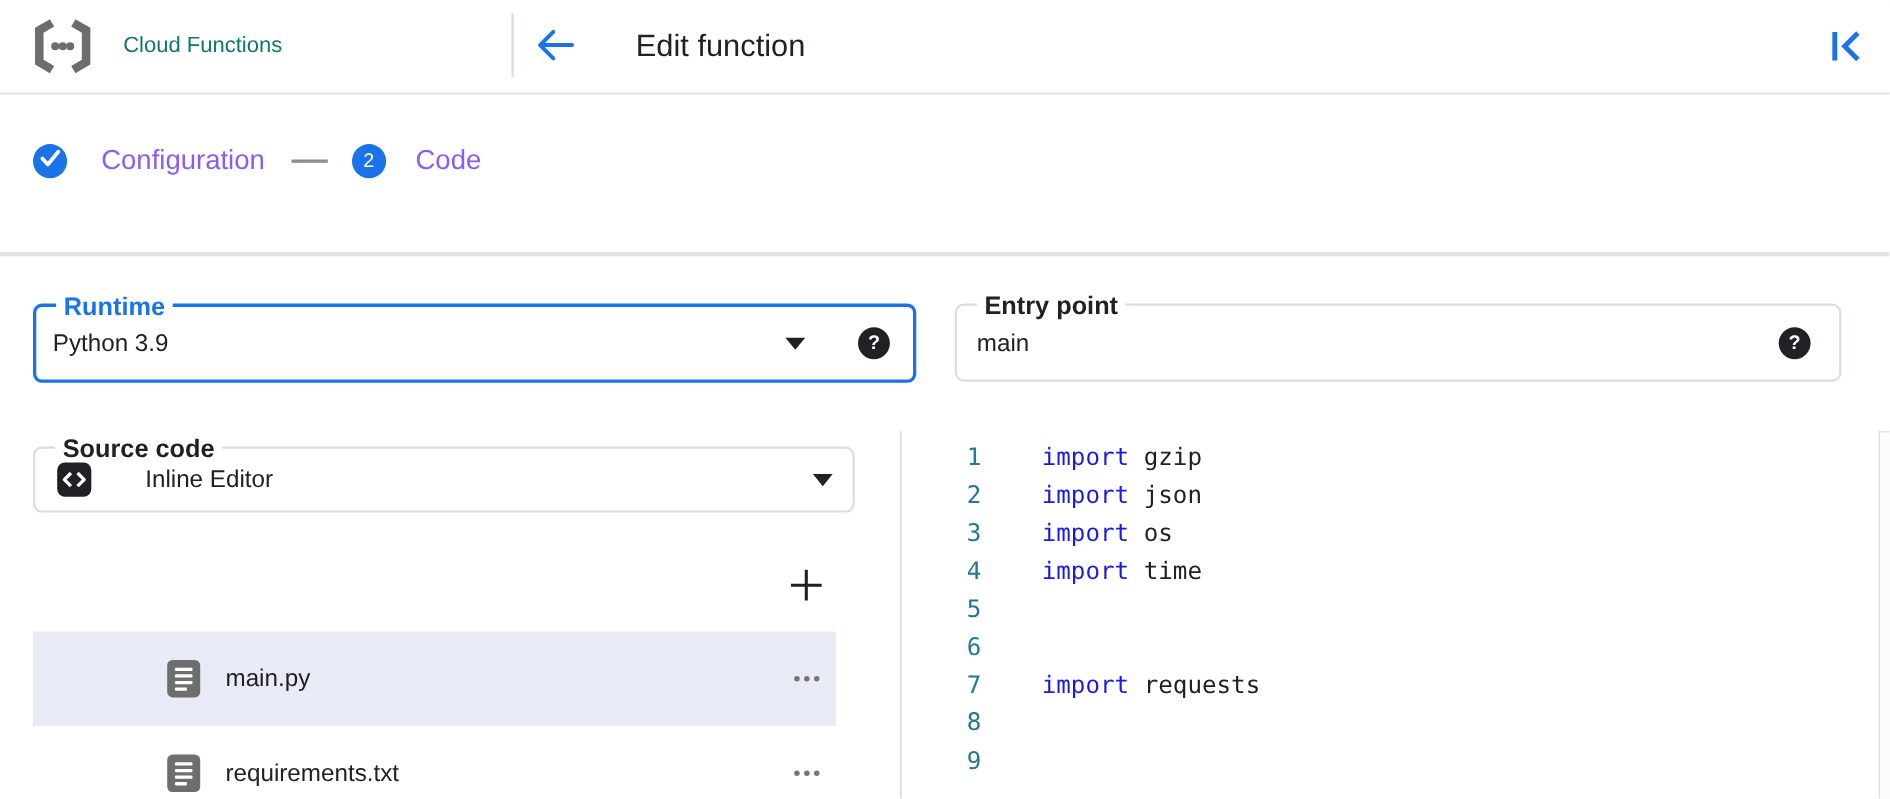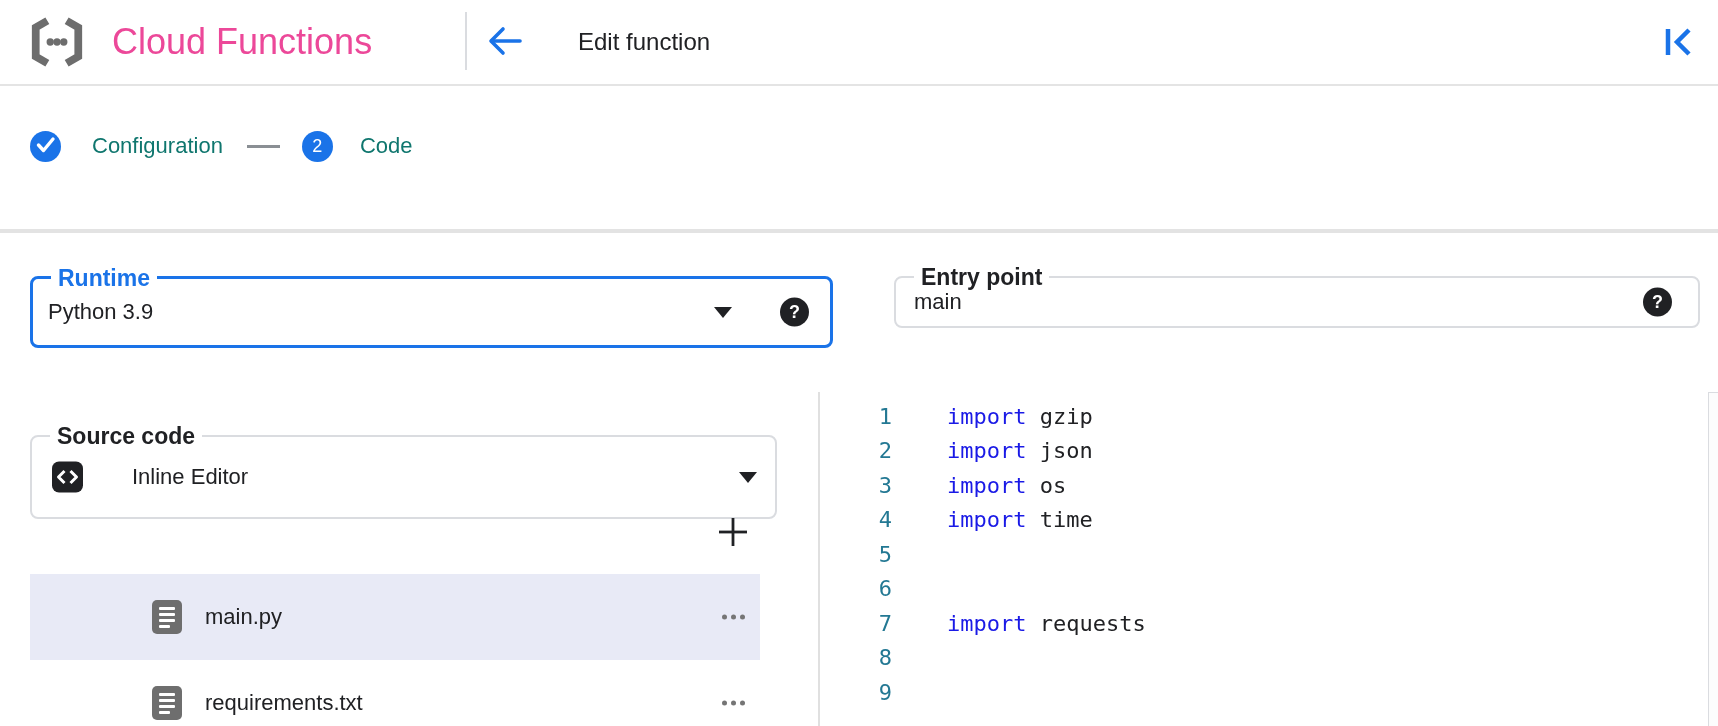--- a/index.html
+++ b/index.html
@@ -6,52 +6,52 @@
   html,body { background:#fff; }
   body { font-family:"Liberation Sans", sans-serif; color:#202124; }
   .screen { position:relative; width:1718px; height:726px; background:#fff; overflow:hidden; }
 
   
   .top-strip { position:absolute; left:0; top:0; width:1718px; height:5px; background:#ededed; }
 
   
   .app-header { position:absolute; left:0; top:0; width:1718px; height:86px; background:#fff; border-bottom:2px solid #e4e4e4; }
   .logo { position:absolute; left:28px; top:50%; transform:translateY(-50%); width:58px; height:50px; }
-  .product-name { position:absolute; left:112px; top:50%; transform:translateY(-50%); font-size:36px; color:#ec4899; white-space:nowrap; }
+  .product-name { position:absolute; left:112px; top:50%; transform:translateY(-50%); font-size:20px; color:#0f766e; white-space:nowrap; }
   .header-vdiv { position:absolute; left:465px; top:12px; height:58px; width:2px; background:#dadce0; }
   .back-btn { position:absolute; left:484px; top:50%; transform:translateY(-50%); width:40px; height:34px; background:none; border:none; cursor:pointer; }
-  .page-title { position:absolute; left:578px; top:50%; transform:translateY(-50%); font-size:24px; font-weight:normal; color:#202124; white-space:nowrap; }
+  .page-title { position:absolute; left:578px; top:50%; transform:translateY(-50%); font-size:28px; font-weight:normal; color:#202124; white-space:nowrap; }
   .collapse-btn { position:absolute; right:24px; top:50%; transform:translateY(-50%); width:32px; height:36px; background:none; border:none; cursor:pointer; }
 
   
   .stepper { position:absolute; left:30px; top:130px; height:32px; display:flex; align-items:center; }
   .step-circle { width:31px; height:31px; border-radius:50%; background:#1a73e8; display:flex; align-items:center; justify-content:center; flex:0 0 auto; }
   .step-circle .num { color:#fff; font-size:18px; }
-  .step-label { font-size:22px; color:#0f766e; margin-left:31px; white-space:nowrap; }
+  .step-label { font-size:25px; color:#8b5cf6; margin-left:31px; white-space:nowrap; }
   .step-dash { width:33px; height:3px; background:#8a8f94; margin:0 22px 0 24px; }
 
   .section-divider { position:absolute; left:0; top:229px; width:1718px; height:4px; background:#e3e3e3; }
 
   
   .field { position:absolute; border-radius:8px; background:#fff; }
   .field-label { position:absolute; top:-12px; left:18px; background:#fff; padding:0 7px; font-size:23px; font-weight:bold; color:#202124; line-height:22px; white-space:nowrap; }
   .field-value { position:absolute; left:15px; top:50%; transform:translateY(-50%); font-size:22px; color:#202124; white-space:nowrap; }
   .caret { position:absolute; top:50%; margin-top:-5px; width:0; height:0; border-left:9px solid transparent; border-right:9px solid transparent; border-top:11px solid #202124; }
   .help-chip { position:absolute; top:50%; transform:translateY(-50%); width:29px; height:29px; border-radius:50%; background:#202124; color:#fff; font-size:18px; font-weight:bold; display:flex; align-items:center; justify-content:center; border:none; cursor:pointer; }
 
   .field-runtime { left:30px; top:276px; width:803px; height:72px; border:3px solid #1a73e8; }
   .field-runtime .field-label { color:#1a73e8; }
   .field-runtime .caret { left:681px; }
   .field-runtime .help-chip { left:747px; }
 
-  .field-entry { left:894px; top:276px; width:806px; height:52px; border:2px solid #dadce0;padding-left:24px; }
+  .field-entry { left:868px; top:276px; width:806px; height:71px; border:2px solid #dadce0;padding-left:24px; }
   .field-entry .field-value { left:18px; }
   .field-entry .help-chip { left:747px; }
 
-  .field-source { left:30px; top:406px; width:747px; height:84px; border:2px solid #dadce0;margin-top:29px; }
+  .field-source { left:30px; top:406px; width:747px; height:60px; border:2px solid #dadce0; }
   .field-source .field-value { left:100px; }
   .field-source .caret { left:707px; }
   .code-chip { position:absolute; left:20px; top:50%; transform:translateY(-50%); width:31px; height:31px; background:#202124; border-radius:7px; display:flex; align-items:center; justify-content:center; }
 
   
   .add-file-btn { position:absolute; left:714px; top:514px; width:38px; height:38px; background:none; border:none; cursor:pointer; }
   .file-row { position:absolute; left:30px; width:730px; height:86px; cursor:pointer; }
   .file-row.selected { background:#e8eaf6; }
   .file-row .doc-icon { position:absolute; left:122px; top:50%; transform:translateY(-50%); width:30px; height:34px; background:#6e6e6e; border-radius:5px; }
   .doc-icon i { position:absolute; left:7px; height:3px; background:#fff; border-radius:1px; }

